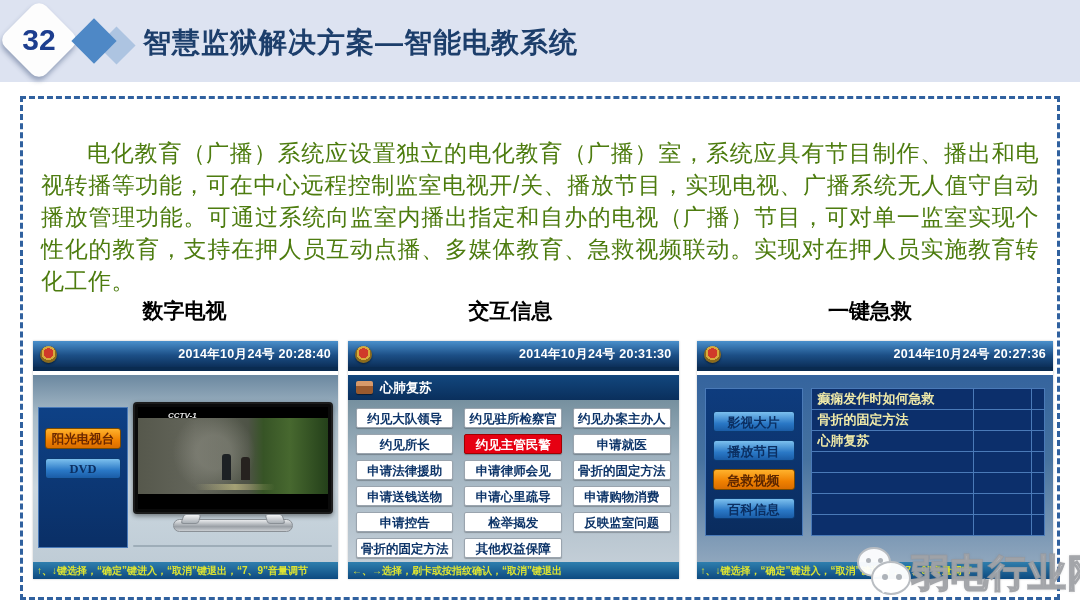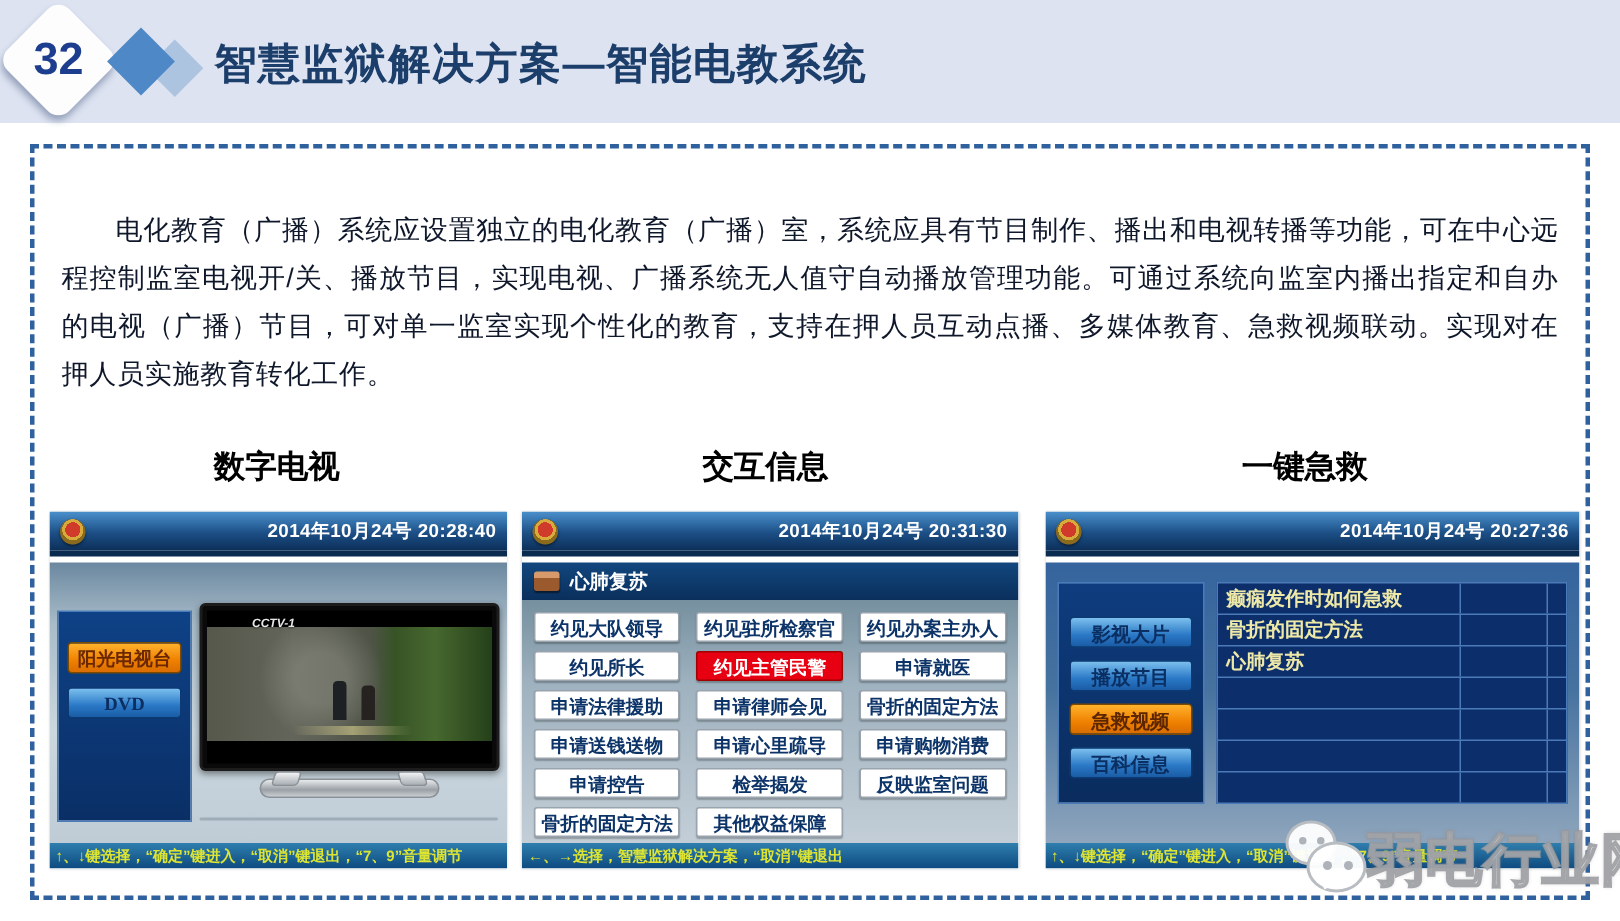--- a/index.html
+++ b/index.html
@@ -14,22 +14,22 @@
     transform:rotate(-45deg); font-size:30px; font-weight:bold; color:#1d3e8f; }
   .deco-diamond { position:absolute; transform:rotate(45deg); }
   .deco-1 { left:78px; top:25px; width:32px; height:32px; background:#4e88c6; z-index:2; }
   .deco-2 { left:103px; top:32px; width:27px; height:27px; background:#a4bede; opacity:.85; z-index:1; }
   .head-title { position:absolute; left:143px; top:24px; font-size:28px; font-weight:bold; color:#1c3e6b; letter-spacing:1px; }
 
   
   .card { position:absolute; left:20px; top:96px; width:1040px; height:504px; background:#ffffff;
     border:3px dashed #30619f; }
 
-  .intro { position:absolute; left:18px; right:18px; top:38px; font-size:18px; line-height:32px;
-    color:#0f172a; text-align:justify; text-indent:2em; letter-spacing:.5px; }
+  .intro { position:absolute; left:18px; right:18px; top:38px; font-size:23px; line-height:32px;
+    color:#4d7c0f; text-align:justify; text-indent:2em; letter-spacing:.5px; }
 
   .labels-row { position:absolute; left:0; right:0; top:198px; display:flex; padding:0 10px; }
   .labels-row .lab { font-size:21px; font-weight:bold; color:#000; text-align:center; }
   .lab-1 { width:308px; } .lab-2 { width:334px; margin-left:10px; } .lab-3 { width:360px; margin-left:18px; }
 
   .panels { position:absolute; left:0; top:242px; width:1040px; display:flex; padding:0 10px; }
   .panel { position:relative; height:238px; box-shadow:0 0 2px rgba(0,0,0,.25); overflow:hidden; }
   .panel-1 { width:308px; }
   .panel-2 { width:334px; margin-left:10px; }
   .panel-3 { width:360px; margin-left:18px; }
@@ -202,21 +202,21 @@
           <span class="gbtn">申请心里疏导</span>
           <span class="gbtn">申请购物消费</span>
           <span class="gbtn">申请控告</span>
           <span class="gbtn">检举揭发</span>
           <span class="gbtn">反映监室问题</span>
           <span class="gbtn">骨折的固定方法</span>
           <span class="gbtn">其他权益保障</span>
           <span class="gbtn ghost"></span>
         </div>
       </div>
-      <div class="hintbar">←、→选择，智慧监狱解决方案，“取消”键退出</div>
+      <div class="hintbar">←、→选择，刷卡或按指纹确认，“取消”键退出</div>
     </section>
 
     <section class="panel panel-3">
       <div class="pbar">
         <div class="badge"></div>
         <div class="pdate">2014年10月24号 20:27:36</div>
       </div>
       <div class="p3-body">
         <div class="p3-side">
           <span class="sbtn">影视大片</span>

